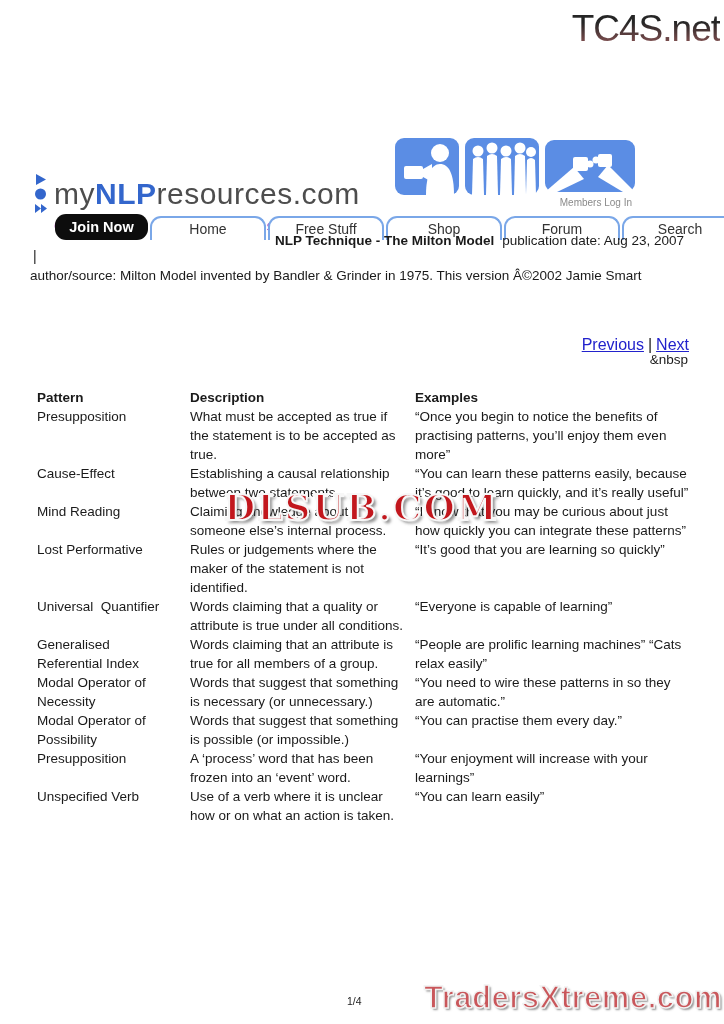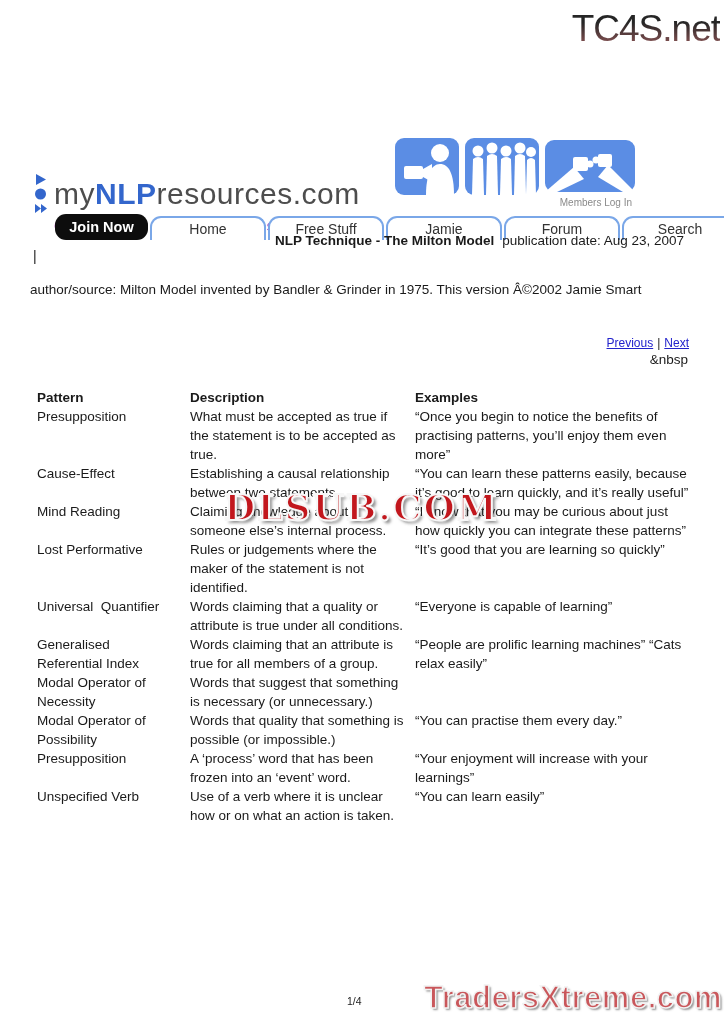--- a/index.html
+++ b/index.html
@@ -45,23 +45,23 @@
     width:116px; height:24px; background:#fff; color:#333;
     border:2px solid #7aa7e8; border-bottom:none; border-radius:11px 11px 0 0;
     font-size:14px; display:flex; align-items:center; justify-content:center; cursor:pointer;
   }
 
   
   .title-line { position:absolute; top:233px; right:40px; font-size:13.5px; white-space:nowrap; }
   .title-bold { font-weight:bold; }
   .pubdate { margin-left:8px; }
   .pipe { position:absolute; top:248px; left:33px; font-size:14px; }
-  .author { position:absolute; top:282px; left:30px; font-size:13.5px; }
-
-  .prevnext { position:absolute; top:336px; right:35px; font-size:12px; }
+  .author { position:absolute; top:268px; left:30px; font-size:13.5px; }
+
+  .prevnext { position:absolute; top:336px; right:35px; font-size:16px; }
   .prevnext a { color:#2222cc; text-decoration:underline; cursor:pointer; }
   .pn-sep { margin:0 4px; color:#1a1a1a; }
   .nbsp-txt { position:absolute; top:352px; right:36px; font-size:13.5px; }
 
   
   .milton-table { position:absolute; top:388px; left:37px; width:660px; font-size:13.5px; line-height:19px; }
   .trow { display:grid; grid-template-columns:153px 225px 282px; }
   .tcell { padding-right:8px; white-space:pre-wrap; }
   .th { font-weight:bold; }
 
@@ -141,21 +141,21 @@
         <circle cx="51" cy="20" r="3.5" fill="#fff"></circle>
       </svg>
     </div>
   </div>
   <div class="members">Members Log In</div>
 
   <div class="navbar">
     <div class="join">Join Now</div>
     <div class="tabs">
       
-    <div class="tab">Home</div><div class="tab">Free Stuff</div><div class="tab">Jamie</div><div class="tab">Forum</div><div class="tab">Search</div></div>
+    <div class="tab">Home</div><div class="tab">Free Stuff</div><div class="tab">Shop</div><div class="tab">Forum</div><div class="tab">Search</div></div>
   </div>
 
   <div class="title-line">
     <span class="title-bold">NLP Technique - The Milton Model</span><span class="pubdate">publication date: Aug 23, 2007</span>
   </div>
 
   <div class="pipe">|</div>
   <div class="author">author/source: Milton Model invented by Bandler &amp; Grinder in 1975. This version Â©2002 Jamie Smart</div>
 
   <div class="prevnext">
@@ -198,24 +198,25 @@
         <div class="tcell ex">“Everyone is capable of learning”</div>
       </div>
         <div class="trow">
         <div class="tcell pat">Generalised  Referential Index</div>
         <div class="tcell desc">Words claiming that an attribute is true for all members of a group.</div>
         <div class="tcell ex">“People are prolific learning machines” “Cats relax easily”</div>
       </div>
         <div class="trow">
         <div class="tcell pat">Modal Operator of Necessity</div>
         <div class="tcell desc">Words that suggest that something is necessary (or unnecessary.)</div>
+        <div class="tcell ex">“You need to wire these patterns in so they are automatic.”</div>
       </div>
         <div class="trow">
         <div class="tcell pat">Modal Operator of Possibility</div>
-        <div class="tcell desc">Words that quality that something is possible (or impossible.)</div>
+        <div class="tcell desc">Words that suggest that something is possible (or impossible.)</div>
         <div class="tcell ex">“You can practise them every day.”</div>
       </div>
         <div class="trow">
         <div class="tcell pat">Presupposition</div>
         <div class="tcell desc">A ‘process’ word that has been frozen into an ‘event’ word.</div>
         <div class="tcell ex">“Your enjoyment will increase with your learnings”</div>
       </div>
         <div class="trow">
         <div class="tcell pat">Unspecified Verb</div>
         <div class="tcell desc">Use of a verb where it is unclear how or on what an action is taken.</div>

